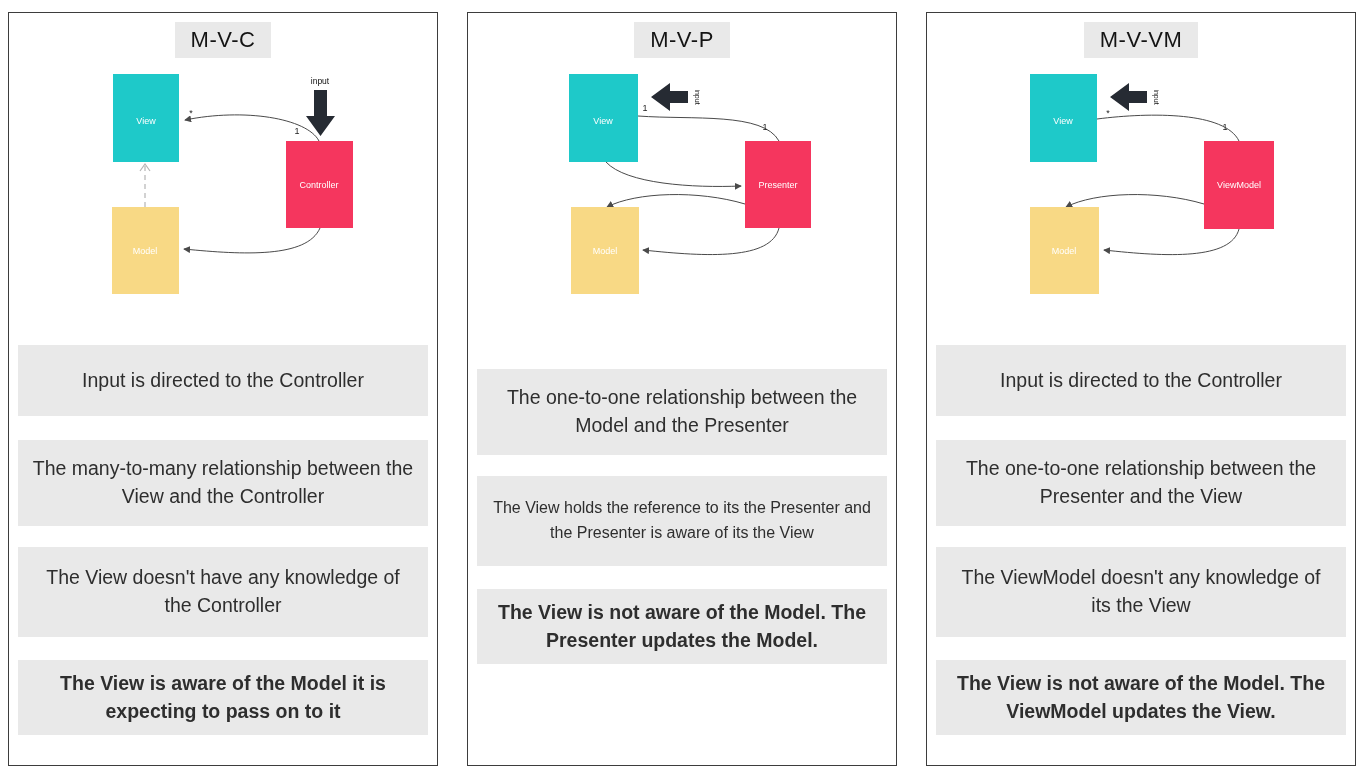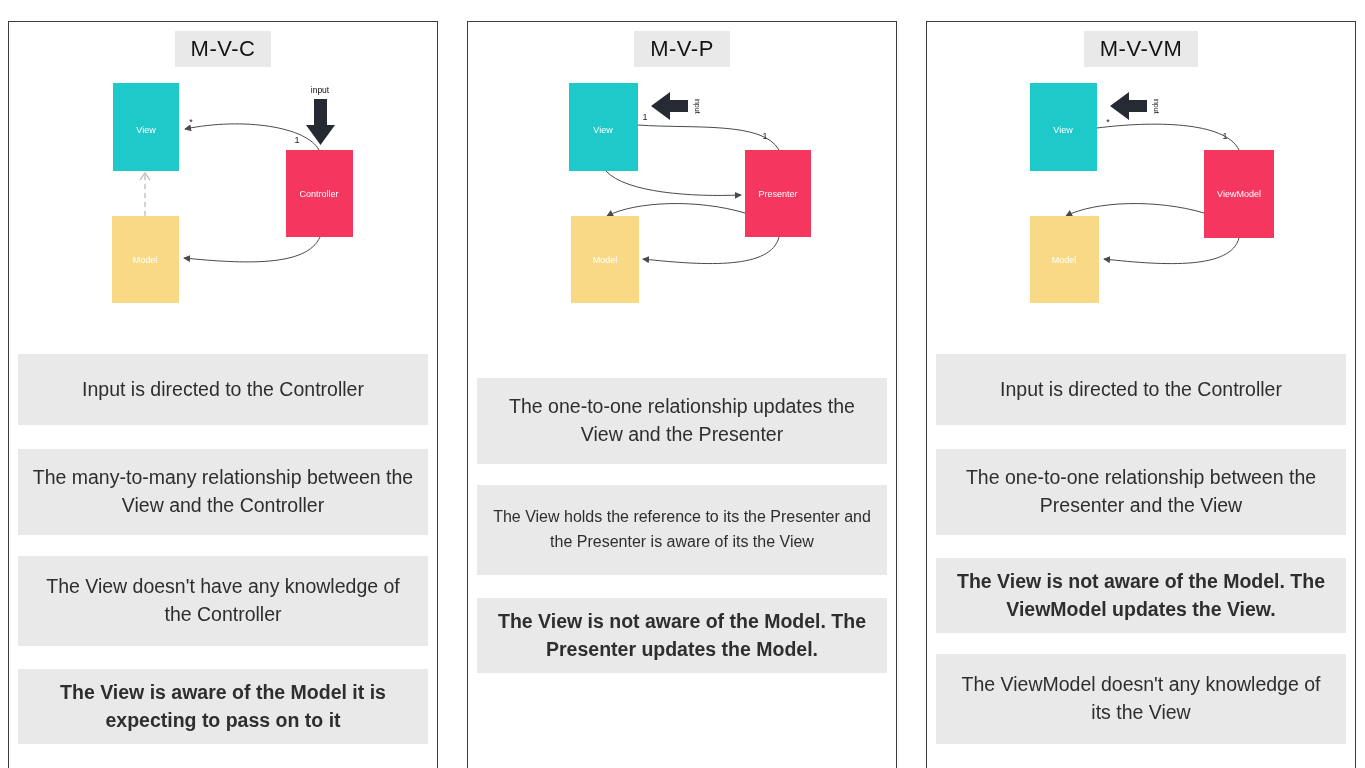--- a/index.html
+++ b/index.html
@@ -1,17 +1,17 @@
 <!DOCTYPE html>
 <html><head>
 <meta charset="utf-8">
 <style>
   html,body{margin:0;padding:0;background:#ffffff;width:1365px;height:768px;overflow:hidden;
     font-family:"Liberation Sans",sans-serif;}
-  .stage{position:relative;width:1365px;height:768px;display:flex;gap:29px;padding:21px 0 0 8px;box-sizing:border-box;}
+  .stage{position:relative;width:1365px;height:768px;display:flex;gap:29px;padding:12px 0 0 8px;box-sizing:border-box;}
   .panel{width:430px;height:754px;background:#ffffff;border:1px solid #3d3d3d;box-sizing:border-box;
     display:flex;flex-direction:column;}
   .title-row{text-align:center;margin-top:9px;height:36px;flex:0 0 auto;}
   .title-chip{display:inline-block;background:#e9e9e9;color:#141414;font-size:22px;line-height:36px;
     padding:0 16px;letter-spacing:.5px;}
   .diagram{display:block;margin-top:6px;flex:0 0 auto;}
   .notes{display:flex;flex-direction:column;margin-top:31px;}
   .note{background:#e9e9e9;margin:0 9px;display:flex;align-items:center;justify-content:center;
     text-align:center;color:#2e2e2e;font-size:19.5px;line-height:1.42;padding:0 14px;box-sizing:border-box;}
   .note.n1{height:71px;}
@@ -100,21 +100,21 @@
       <rect x="277" y="77" width="66" height="87" fill="#f5365e"></rect>
       <text class="boxlabel" x="135" y="60">View</text>
       <text class="boxlabel" x="137" y="190">Model</text>
       <text class="boxlabel" x="310" y="124">Presenter</text>
 
       <text class="mult" x="177" y="47">1</text>
       <text class="mult" x="297" y="66">1</text>
     </svg>
     <div class="notes">
       <div class="note n2">
-          <span>The one-to-one relationship updates the View and the Presenter</span>
+          <span>The one-to-one relationship between the Model and the Presenter</span>
         </div>
       <div class="note n3 small">
           <span>The View holds the reference to its the Presenter and the Presenter is aware of its the View</span>
         </div>
       <div class="note n4">
           <span>The View is not aware of the Model. The Presenter updates the Model.</span>
         </div>
     </div>
   </section>
 
@@ -146,22 +146,22 @@
       <text class="mult" x="181" y="52">*</text>
       <text class="mult" x="298" y="66">1</text>
     </svg>
     <div class="notes">
       <div class="note n1">
           <span>Input is directed to the Controller</span>
         </div>
       <div class="note n2">
           <span>The one-to-one relationship between the Presenter and the View</span>
         </div>
+      <div class="note n3">
+          <span>The ViewModel doesn't any knowledge of its the View</span>
+        </div>
       <div class="note n4">
           <span>The View is not aware of the Model. The ViewModel updates the View.</span>
-        </div>
-      <div class="note n3">
-          <span>The ViewModel doesn't any knowledge of its the View</span>
         </div>
     </div>
   </section>
 
 </div>
 
 </body></html>

